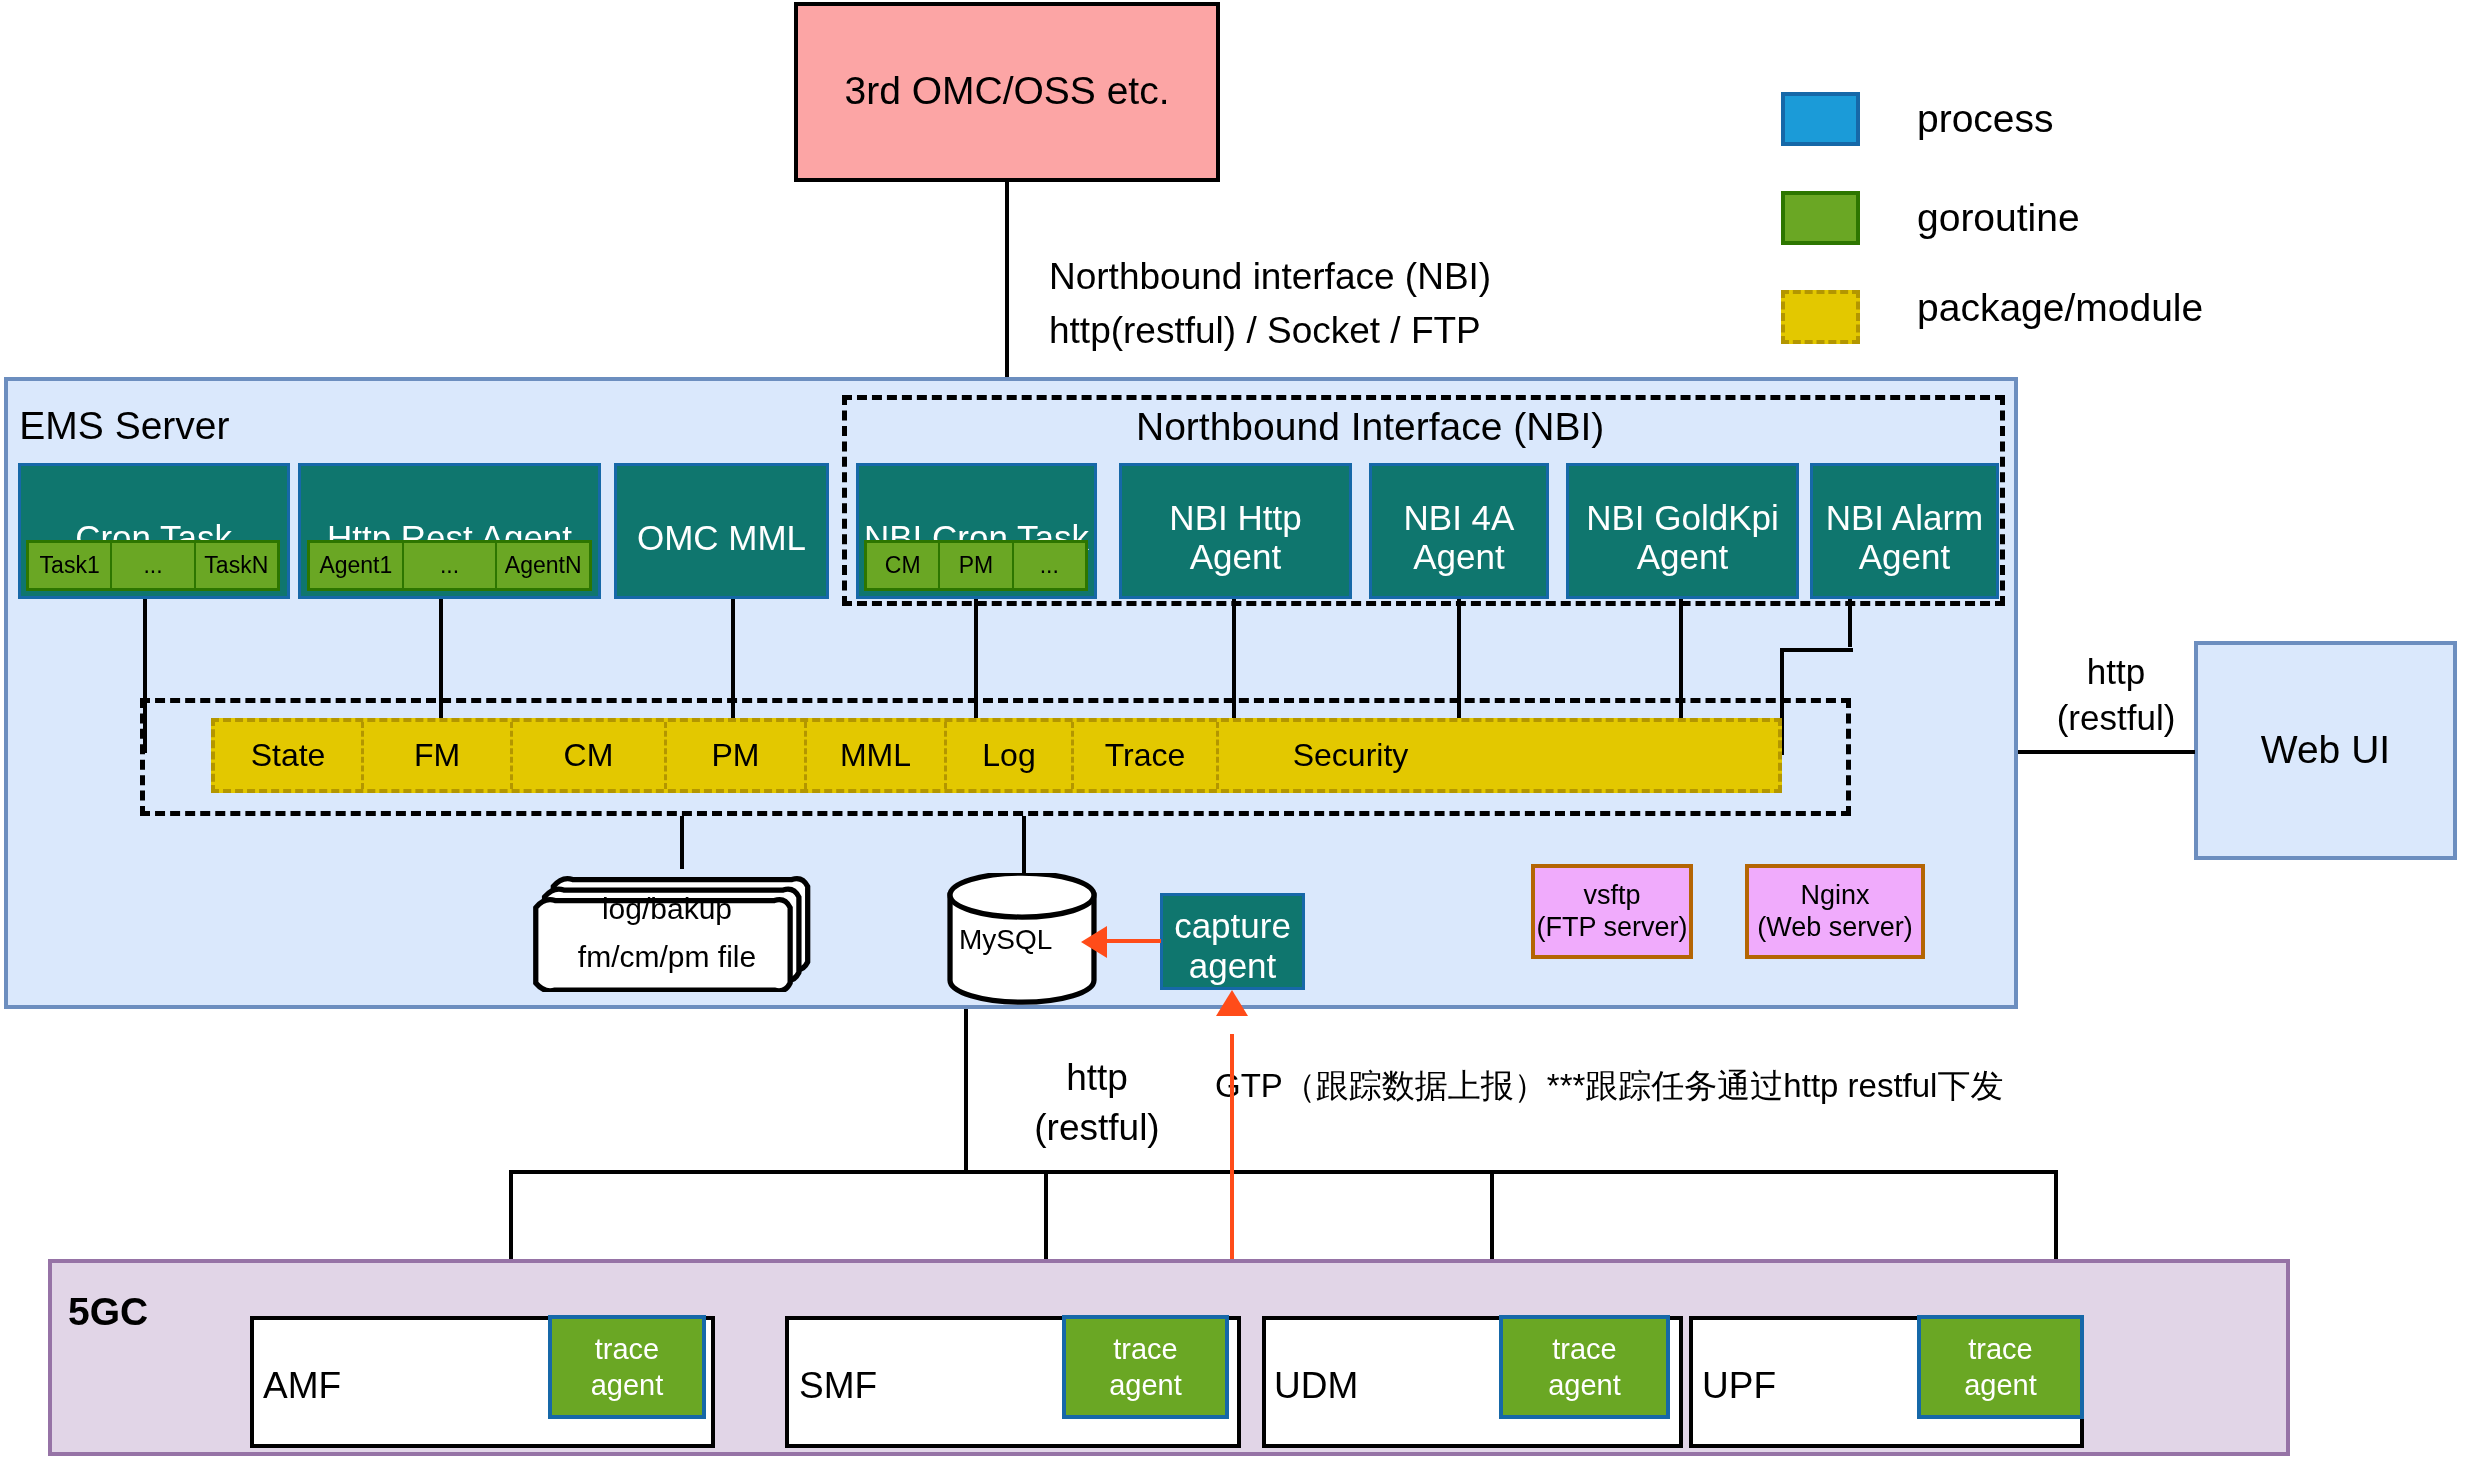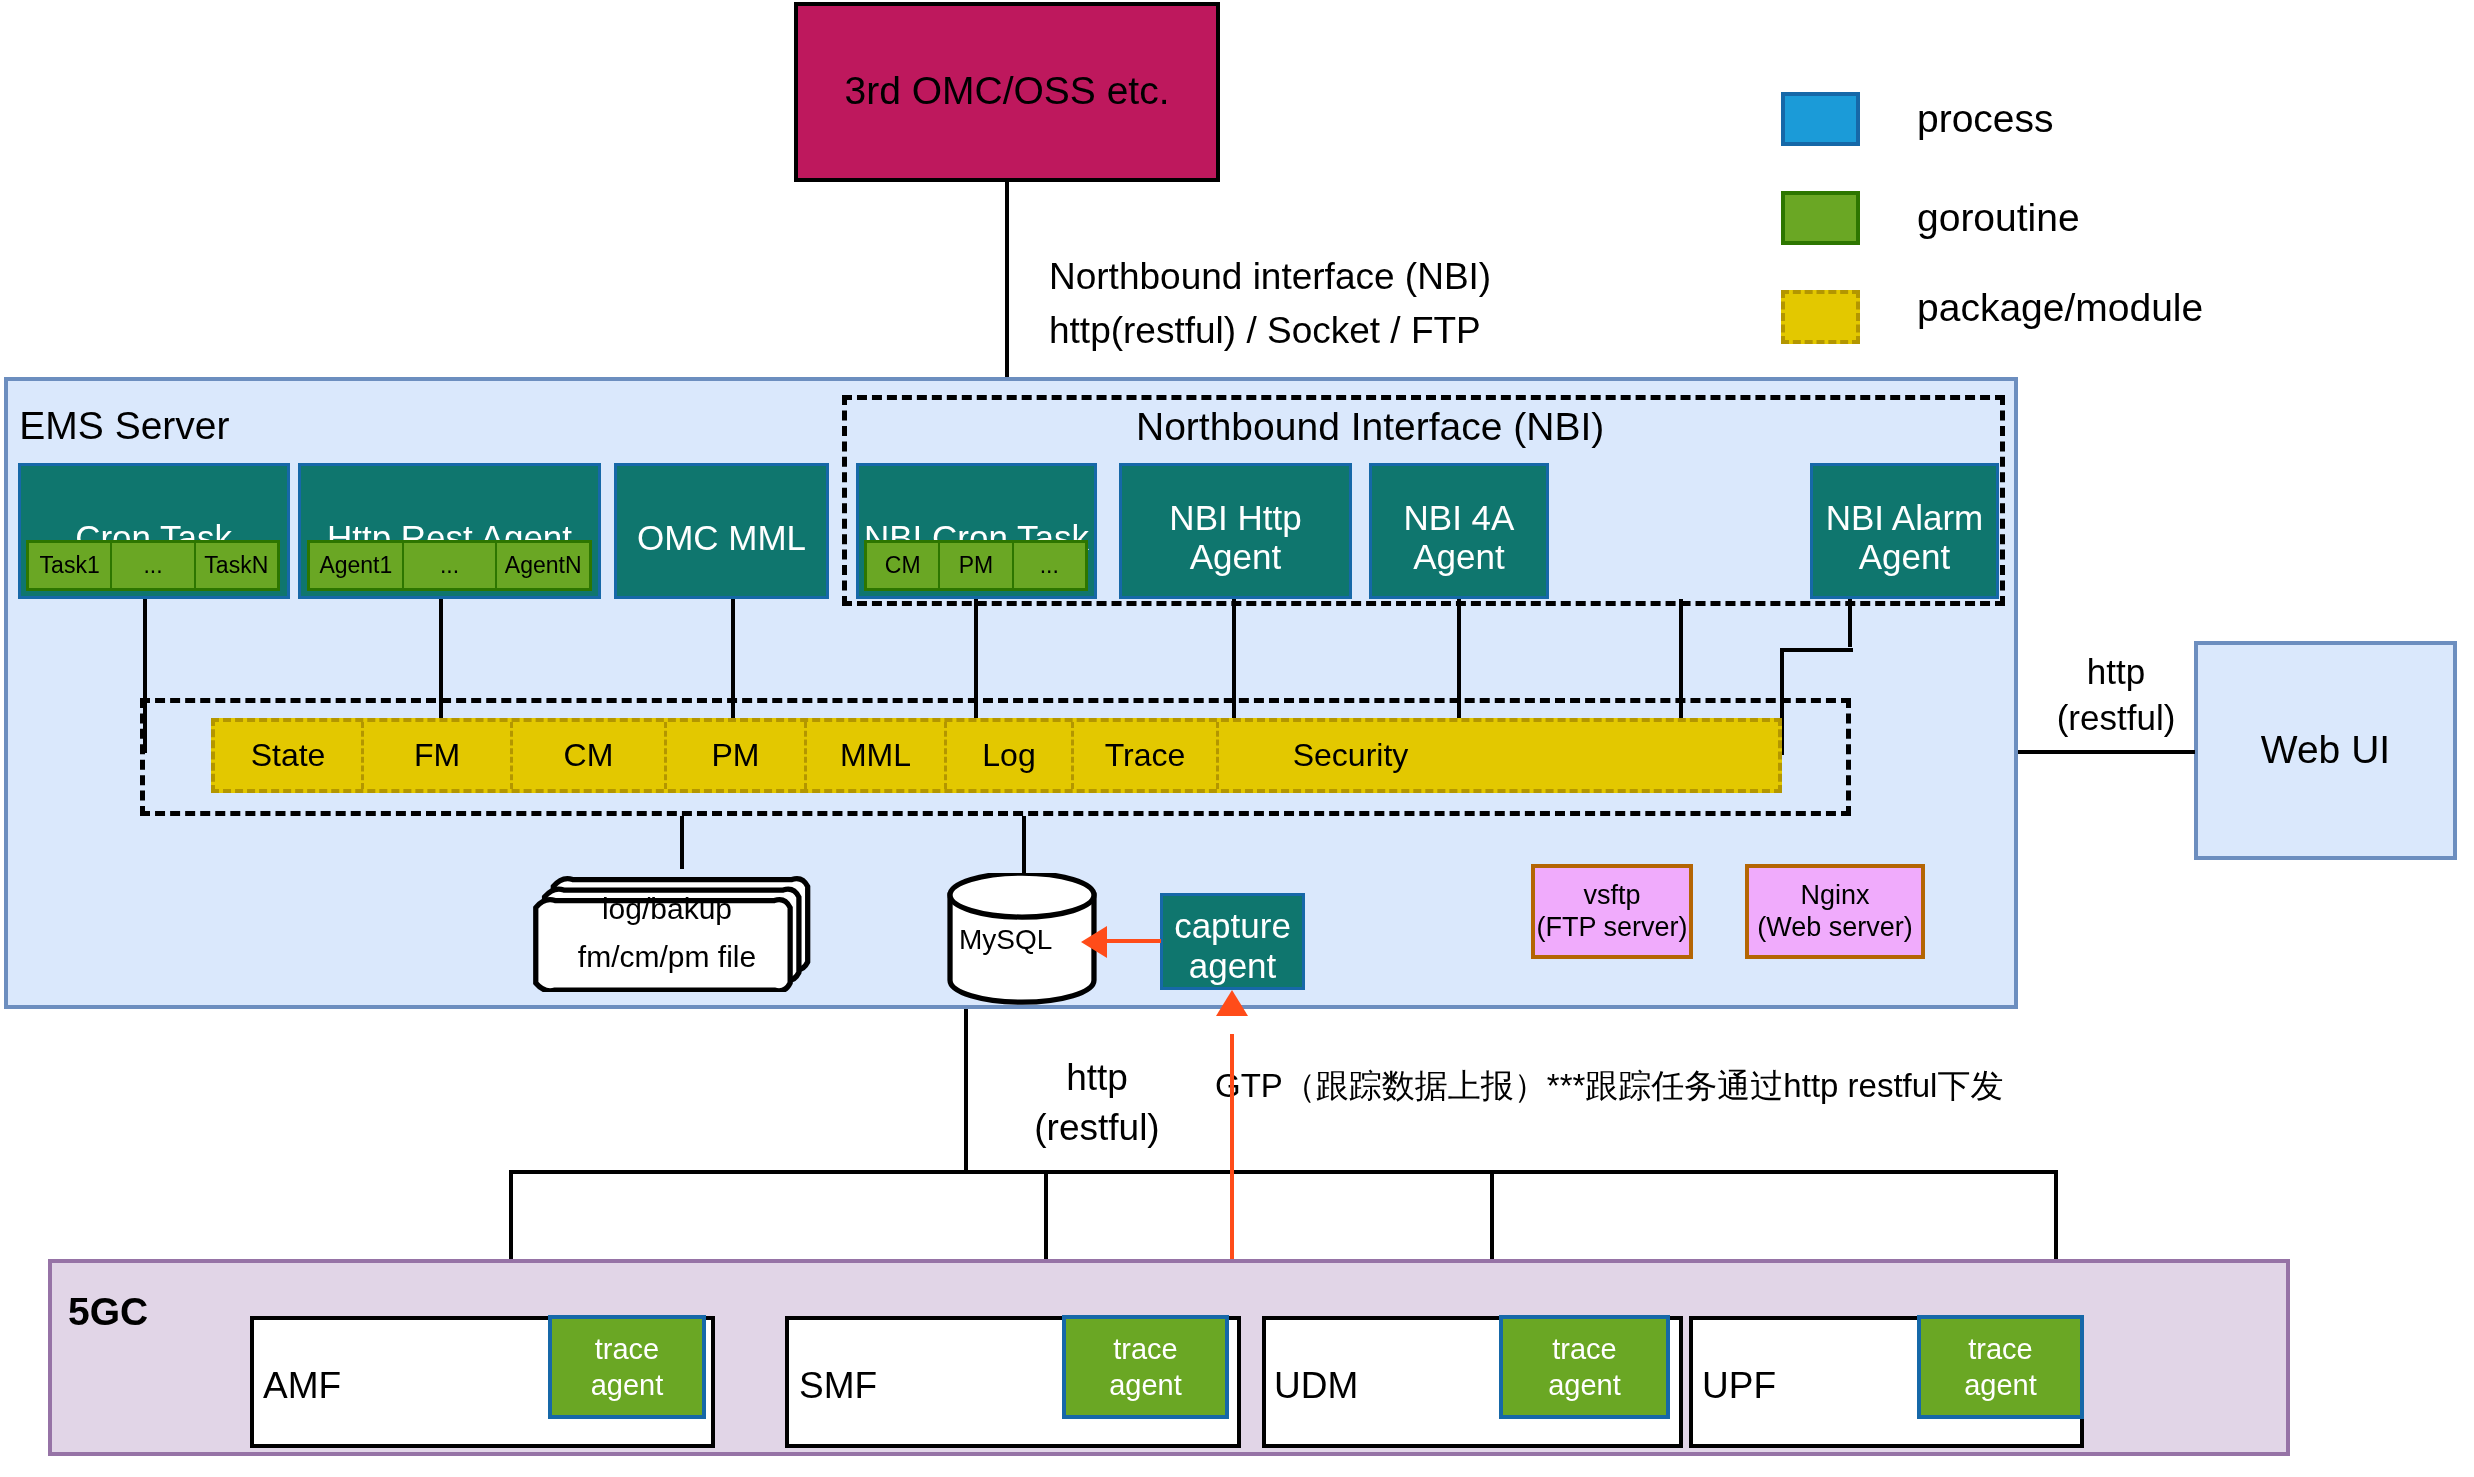--- a/index.html
+++ b/index.html
@@ -24,21 +24,21 @@
     display: flex;
     align-items: center;
     justify-content: center;
     text-align: center;
     line-height: 1.15;
   }
 
   
   #oss-box {
     border: 4.4px solid #000000;
-    background: #be185d;
+    background: #fca5a5;
     color: #000;
     font-size: 39px;
   }
 
   
   #ems-server {
     background: #DAE8FC;
     border: 4.4px solid #6C8EBF;
   }
   #ems-server-label {
@@ -308,20 +308,23 @@
   </div>
 
   <div class="box proc ctr" style="left:1119px; top:463px; width:233px; height:136px;">
     <div class="proc-title">NBI Http Agent</div>
   </div>
 
   <div class="box proc ctr" style="left:1369px; top:463px; width:180px; height:136px;">
     <div class="proc-title">NBI 4A Agent</div>
   </div>
 
+  <div class="box proc ctr" style="left:1566px; top:463px; width:233px; height:136px;">
+    <div class="proc-title">NBI GoldKpi Agent</div>
+  </div>
 
   <div class="box proc ctr" style="left:1810px; top:463px; width:189px; height:136px;">
     <div class="proc-title">NBI Alarm Agent</div>
   </div>
 
   <div class="line-v" style="left:143px; top:599px; height:154px;"></div>
   <div class="line-v" style="left:439px; top:599px; height:154px;"></div>
   <div class="line-v" style="left:731px; top:599px; height:154px;"></div>
   <div class="line-v" style="left:974px; top:599px; height:154px;"></div>
   <div class="line-v" style="left:1232px; top:599px; height:154px;"></div>

